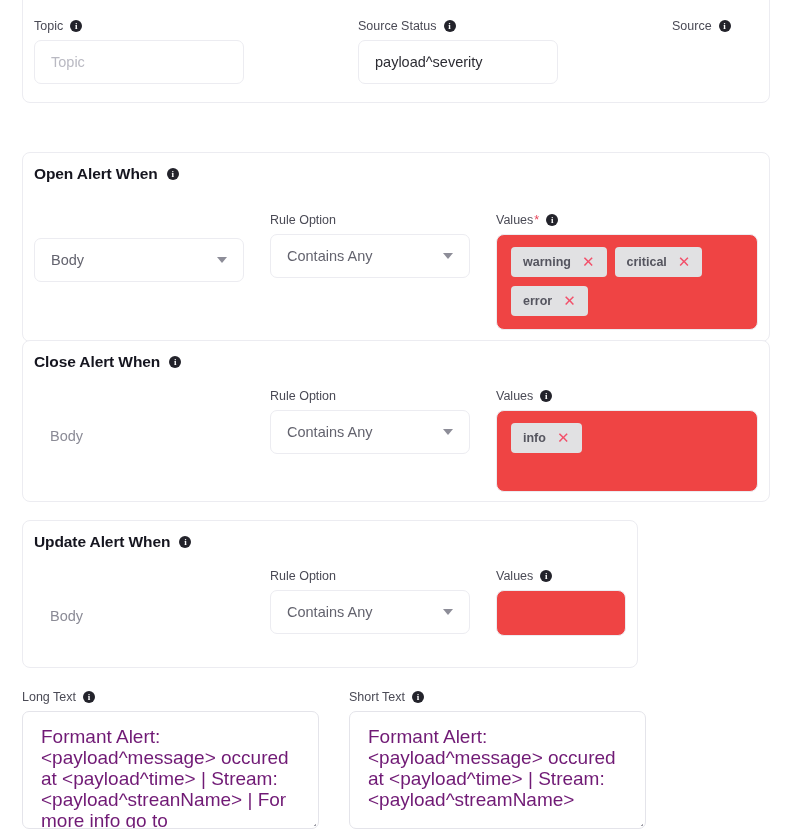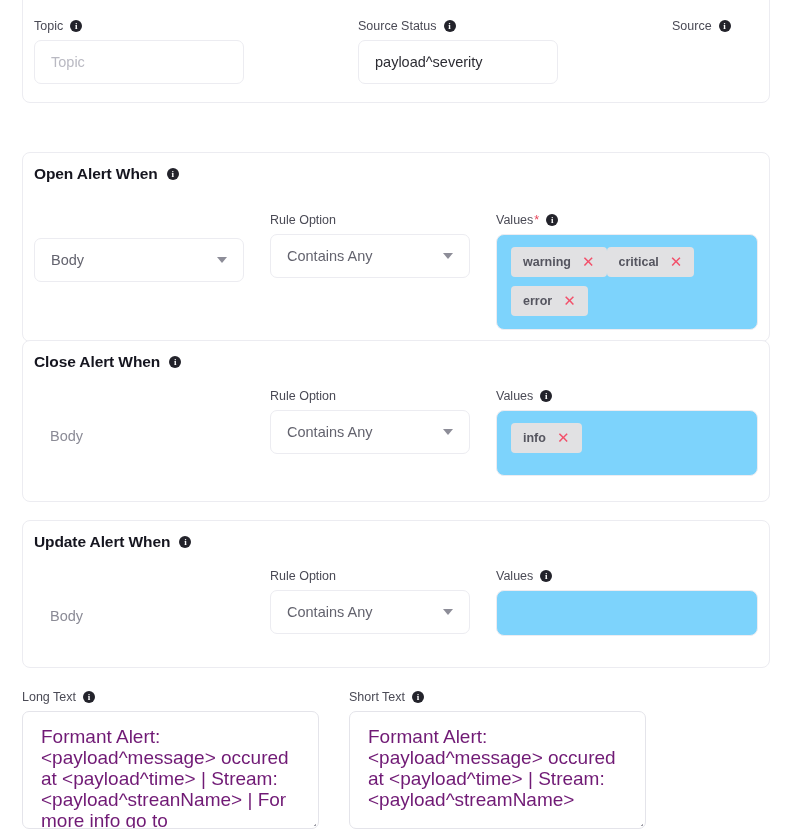--- a/index.html
+++ b/index.html
@@ -46,21 +46,21 @@
   }
   .card-close {
     left: 22px;
     top: 340px;
     width: 748px;
     height: 162px;
   }
   .card-update {
     left: 22px;
     top: 520px;
-    width: 748px;
+    width: 616px;
     height: 148px;
   }
 
   .section-title {
     position: absolute;
     left: 11px;
     top: 12px;
     font-size: 15.5px;
     font-weight: bold;
     color: #15151f;
@@ -156,25 +156,25 @@
     align-items: center;
     padding-left: 16px;
     box-sizing: border-box;
   }
 
   
   .chips-box {
     box-sizing: border-box;
     border: 1px solid #ececf1;
     border-radius: 8px;
-    background: #7dd3fc;
+    background: #ef4444;
     padding: 12px 14px;
     display: flex;
     flex-wrap: wrap;
-    gap: 9px 0;
+    gap: 9px 8px;
     align-content: flex-start;
   }
   .chip {
     background: #e1e1e3;
     border-radius: 4px;
     height: 30px;
     display: inline-flex;
     align-items: center;
     gap: 11px;
     padding: 0 12px;
@@ -378,21 +378,21 @@
         </div>
       </div>
 
       <div></div>
 
       <div>
         <div class="field-label">
           <span>Values</span>
           <span class="info-icon">i</span>
         </div>
-        <div class="chips-box" style="height:66px">
+        <div class="chips-box" style="height:82px">
           <span class="chip">
             <span>info</span>
             <span class="chip-x">✕</span>
           </span>
         </div>
       </div>
 
     </div>
   </div>
 

